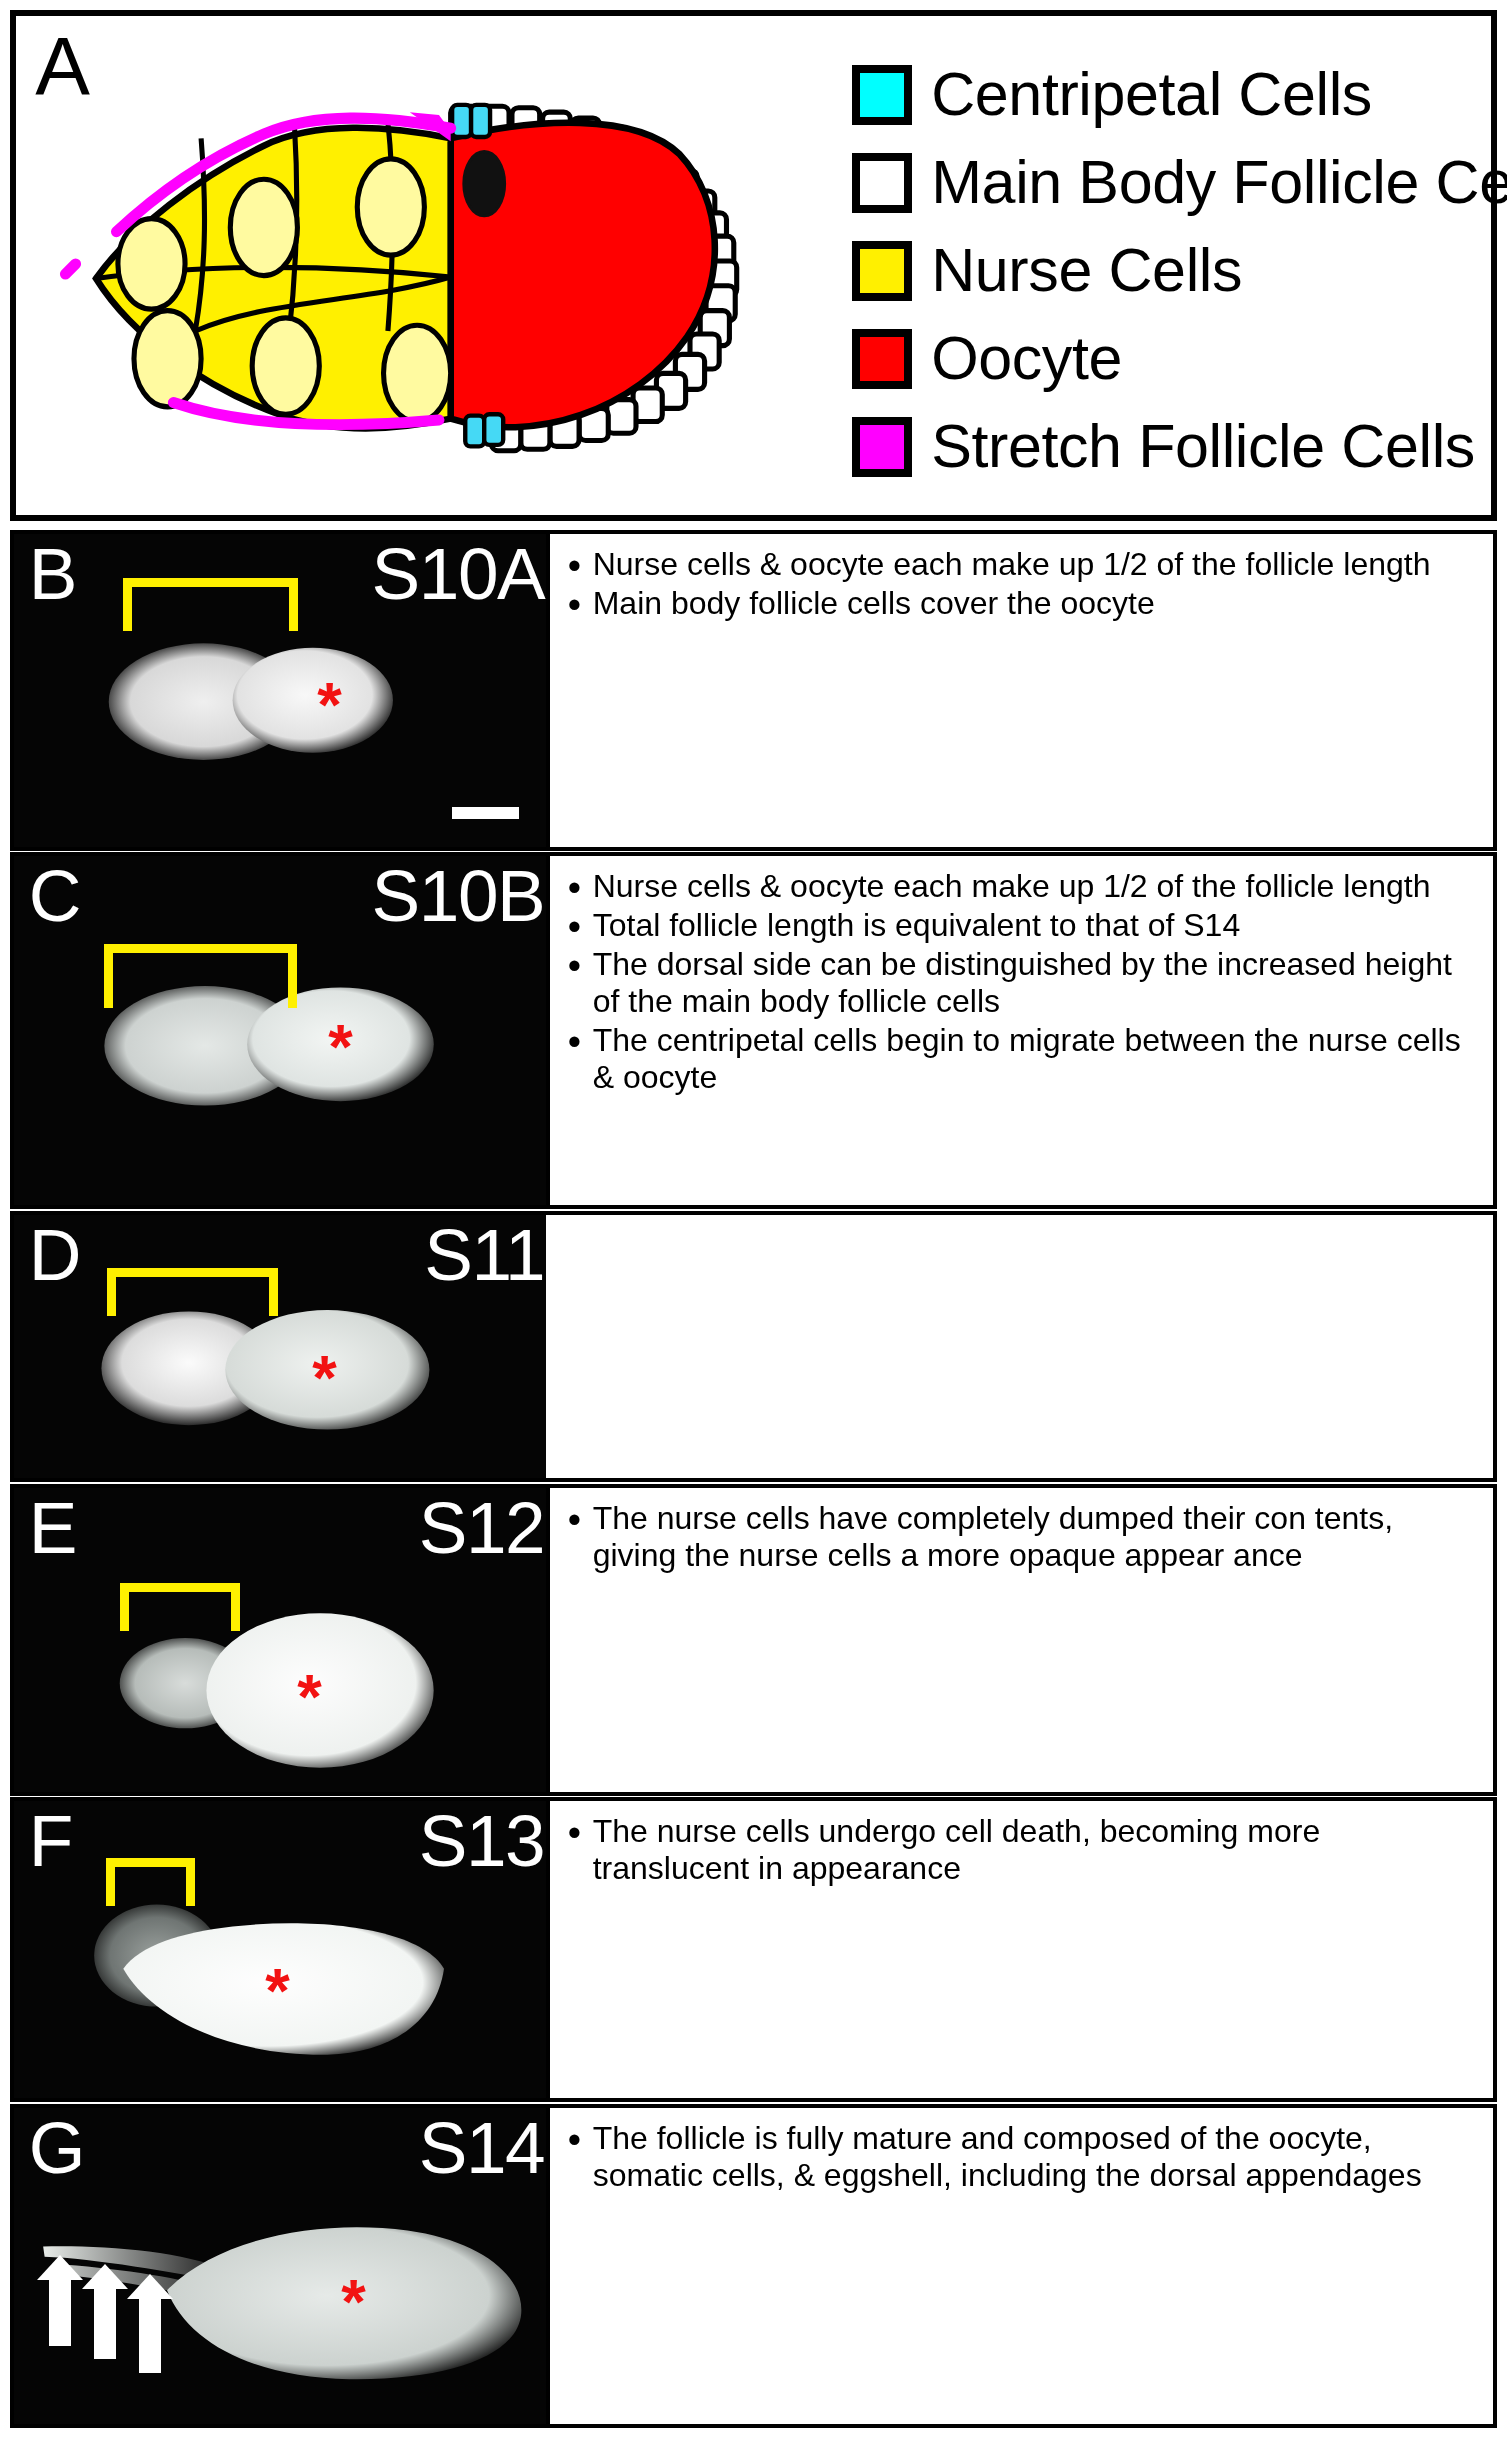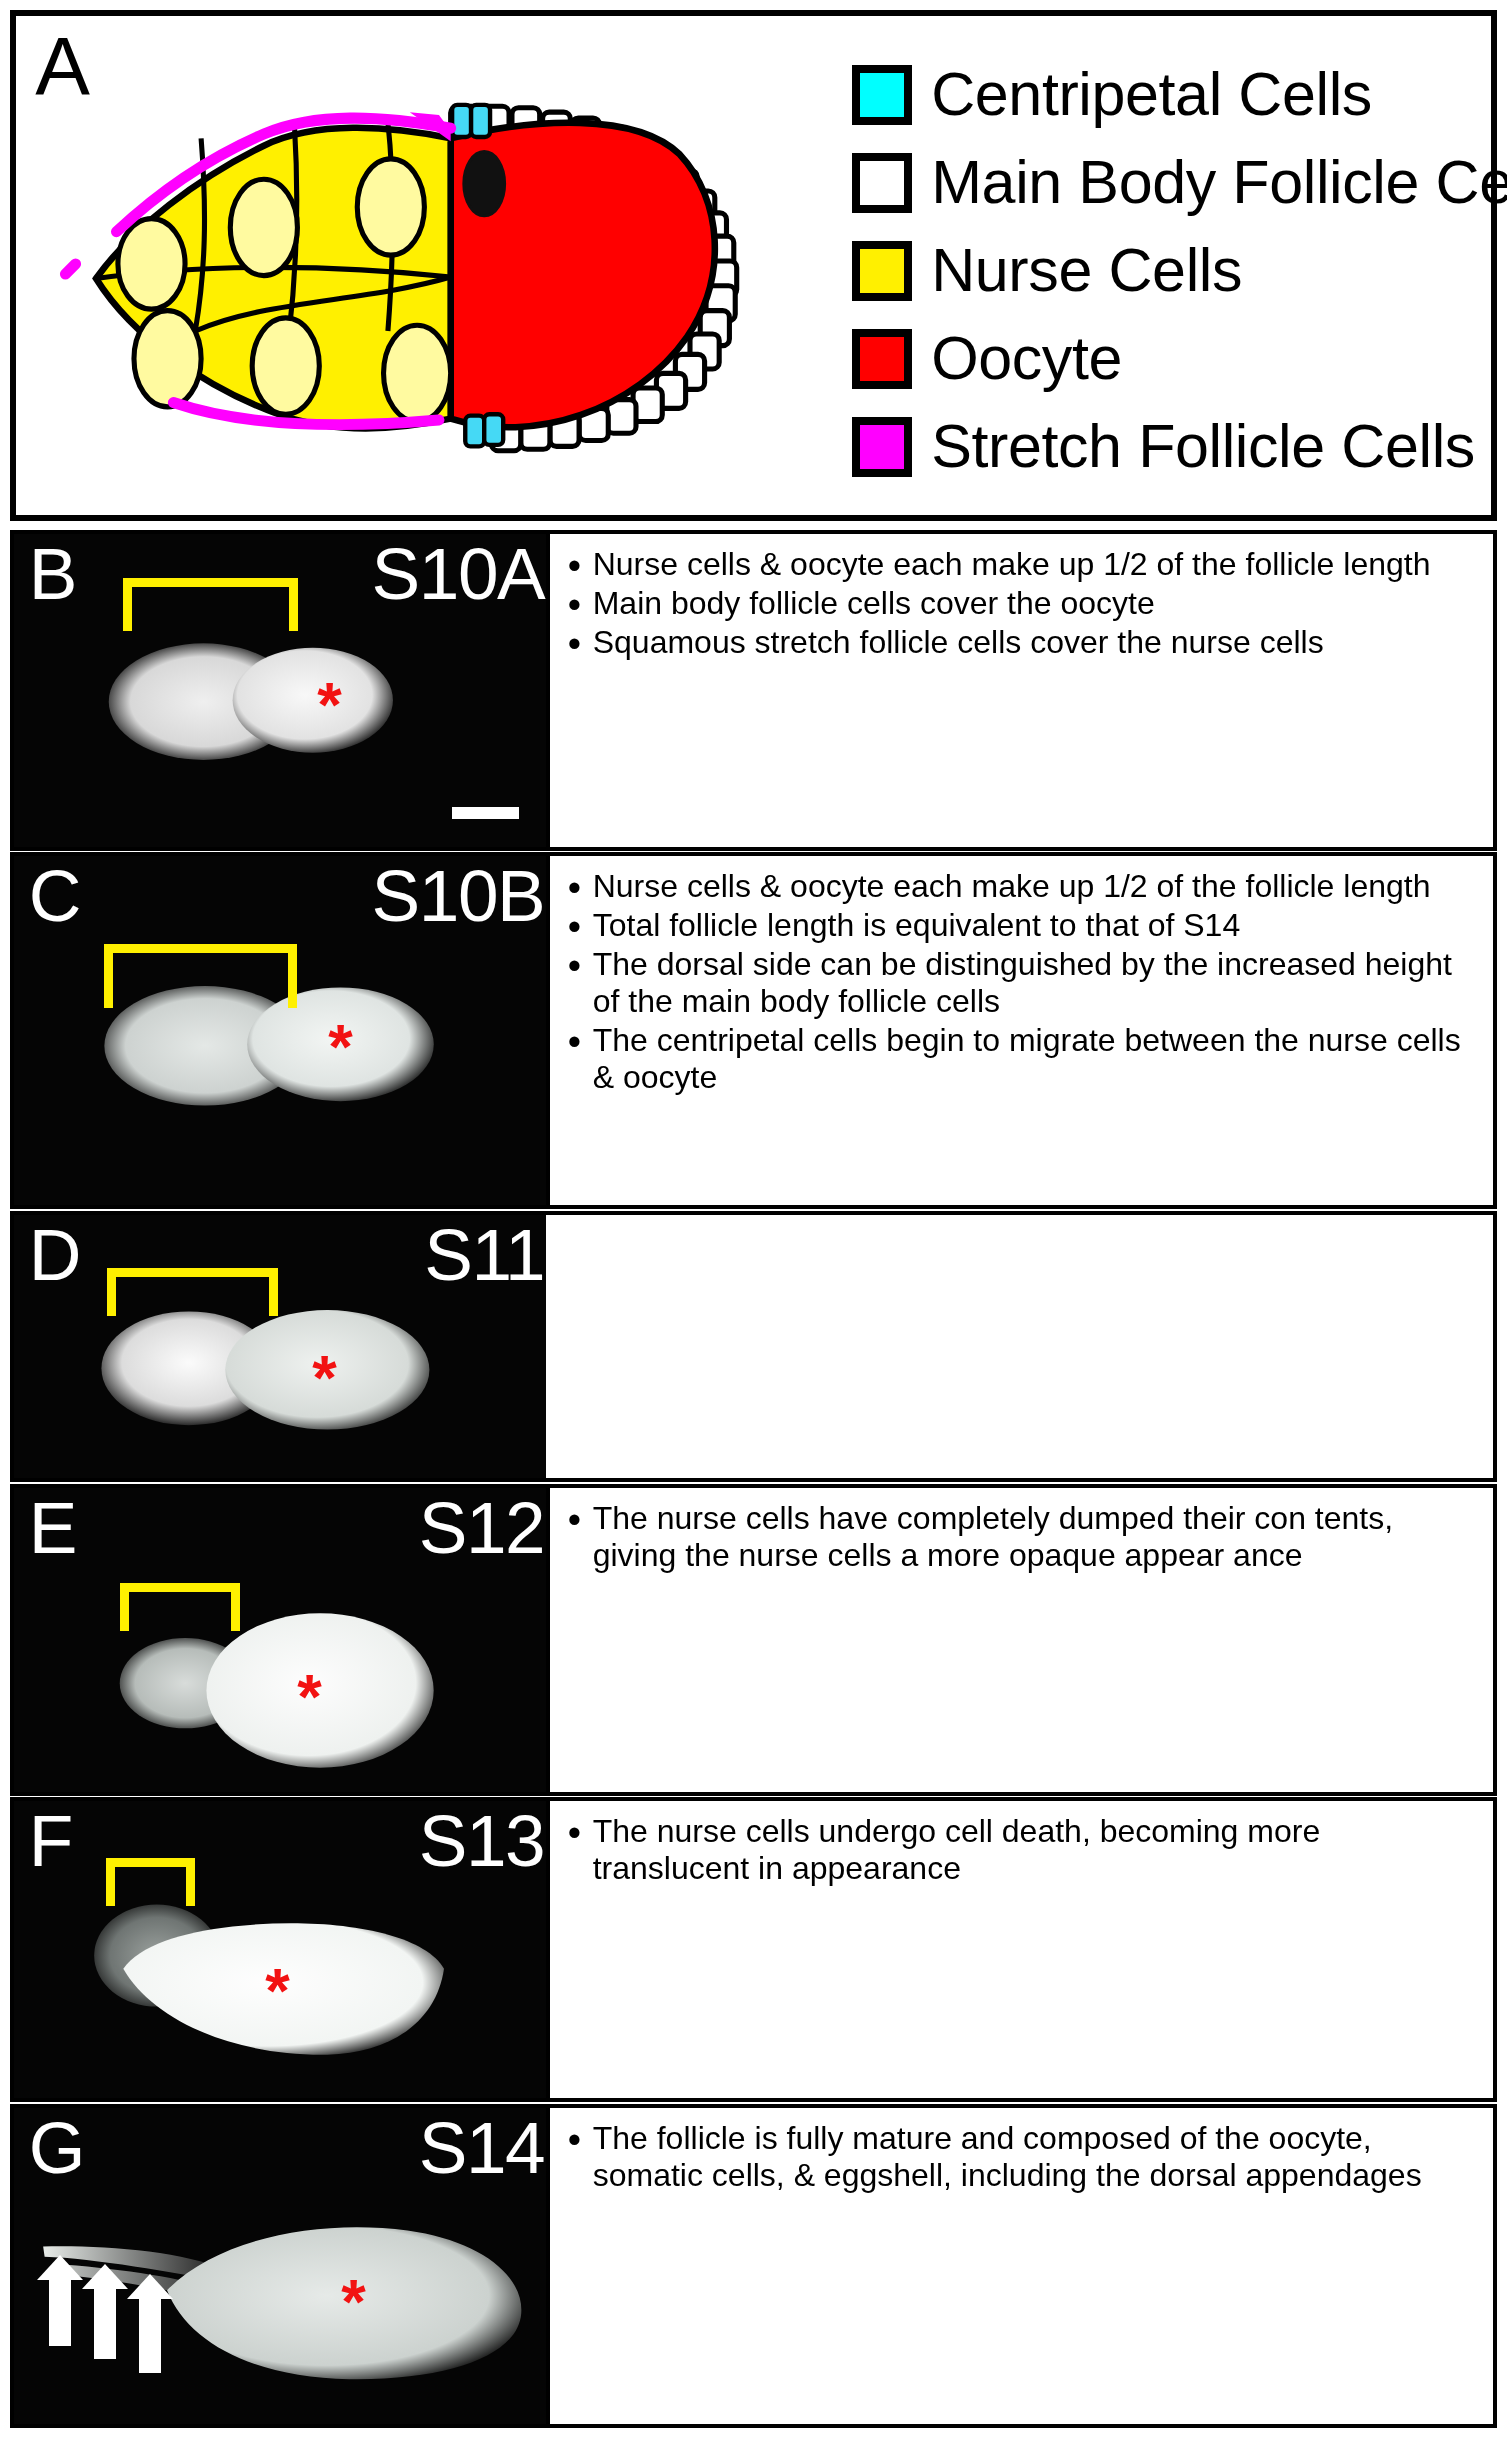--- a/index.html
+++ b/index.html
@@ -293,21 +293,20 @@
         <ellipse cx="260" cy="230" rx="130" ry="80" fill="url(#gB1)"></ellipse>
         <ellipse cx="410" cy="228" rx="110" ry="72" fill="url(#gB2)"></ellipse>
       </svg>
       <div class="asterisk" style="left:303px;top:139px;">*</div>
       <div class="scalebar" style="left:438px;top:273px;width:67px;height:12.4px;"></div>
     </div>
     <div class="text-col">
       <ul class="bullets">
         <li>Nurse cells &amp; oocyte each make up 1/2 of the follicle length</li>
         <li>Main body follicle cells cover the oocyte</li>
-        <li>Squamous stretch follicle cells cover the nurse cells</li>
       </ul>
     </div>
   </div>
 
   <div class="row" style="top:852px;height:357px;">
     <div class="micro">
       <div class="micro-letter">C</div>
       <div class="micro-stage">S10B</div>
       <div class="bracket" style="left:90px;top:88px;width:193px;height:64px;"></div>
       <svg class="blob" style="left:0;top:0;width:532px;height:349px;" viewBox="0 0 730 478">

